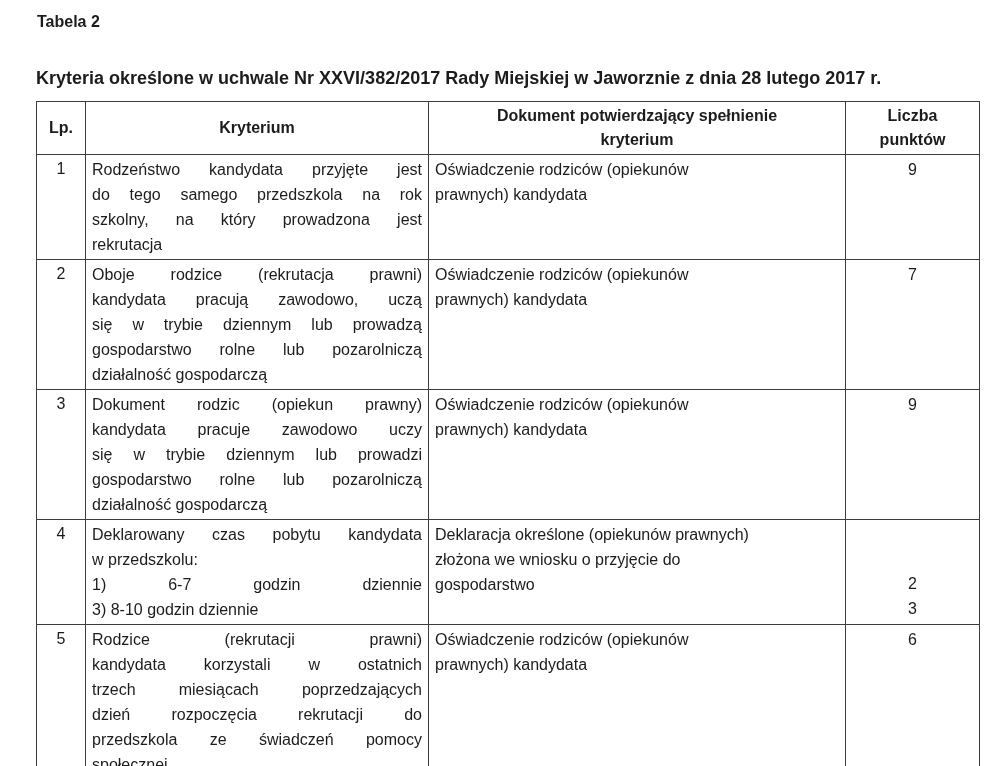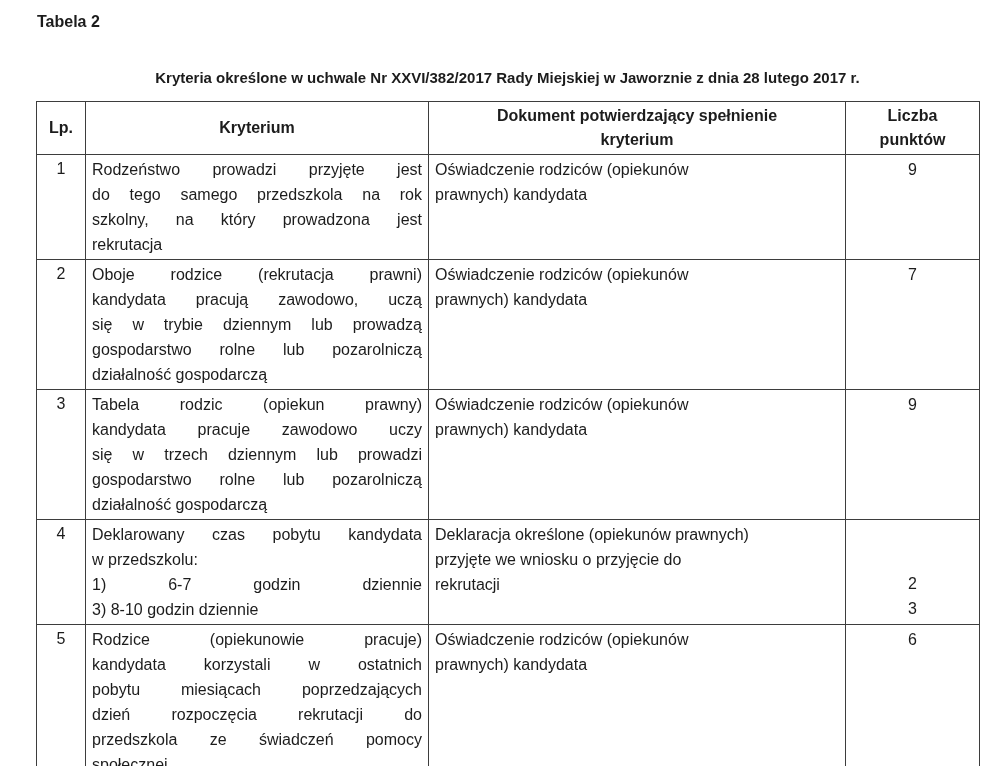--- a/index.html
+++ b/index.html
@@ -17,23 +17,23 @@
     background: #ffffff;
     overflow: hidden;
   }
   .caption {
     font-size: 16px;
     font-weight: bold;
     margin: 2px 0 0 1px;
     line-height: 20px;
   }
   .doc-title {
-    font-size: 15px;
+    font-size: 18px;
     font-weight: bold;
-    text-align: center;
+    text-align: left;
     width: 943px;
     margin: 36px 0 13px 0;
     line-height: 20px;
   }
   table.criteria {
     border-collapse: collapse;
     table-layout: fixed;
     width: 943px;
     font-size: 16px;
   }
@@ -101,21 +101,21 @@
         <th>Dokument potwierdzający spełnienie
 kryterium</th>
         <th>Liczba
 punktów</th>
       </tr>
     </thead>
     <tbody>
         <tr>
           <td class="lp">1</td>
           <td class="kryt">
-            <div class="ln j">Rodzeństwo prowadzi przyjęte jest</div>
+            <div class="ln j">Rodzeństwo kandydata przyjęte jest</div>
             <div class="ln j">do tego samego przedszkola na rok</div>
             <div class="ln j">szkolny, na który prowadzona jest</div>
             <div class="ln">rekrutacja</div>
           </td>
           <td class="dok">
             <div class="ln">Oświadczenie rodziców (opiekunów</div>
             <div class="ln">prawnych) kandydata</div>
           </td>
           <td class="pkt">
             <div>9</div>
@@ -134,23 +134,23 @@
             <div class="ln">Oświadczenie rodziców (opiekunów</div>
             <div class="ln">prawnych) kandydata</div>
           </td>
           <td class="pkt">
             <div>7</div>
           </td>
         </tr>
         <tr>
           <td class="lp">3</td>
           <td class="kryt">
-            <div class="ln j">Tabela rodzic (opiekun prawny)</div>
+            <div class="ln j">Dokument rodzic (opiekun prawny)</div>
             <div class="ln j">kandydata pracuje zawodowo uczy</div>
-            <div class="ln j">się w trzech dziennym lub prowadzi</div>
+            <div class="ln j">się w trybie dziennym lub prowadzi</div>
             <div class="ln j">gospodarstwo rolne lub pozarolniczą</div>
             <div class="ln">działalność gospodarczą</div>
           </td>
           <td class="dok">
             <div class="ln">Oświadczenie rodziców (opiekunów</div>
             <div class="ln">prawnych) kandydata</div>
           </td>
           <td class="pkt">
             <div>9</div>
           </td>
@@ -158,34 +158,34 @@
         <tr>
           <td class="lp">4</td>
           <td class="kryt">
             <div class="ln j">Deklarowany czas pobytu kandydata</div>
             <div class="ln">w przedszkolu:</div>
             <div class="ln j">1) 6-7 godzin dziennie</div>
             <div class="ln">3) 8-10 godzin dziennie</div>
           </td>
           <td class="dok">
             <div class="ln">Deklaracja określone (opiekunów prawnych)</div>
-            <div class="ln">przyjęte we wniosku o przyjęcie do</div>
-            <div class="ln">rekrutacji</div>
+            <div class="ln">złożona we wniosku o przyjęcie do</div>
+            <div class="ln">gospodarstwo</div>
           </td>
           <td class="pkt bottom">
             <div>2</div>
             <div>3</div>
           </td>
         </tr>
         <tr>
           <td class="lp">5</td>
           <td class="kryt">
-            <div class="ln j">Rodzice (opiekunowie pracuje)</div>
+            <div class="ln j">Rodzice (rekrutacji prawni)</div>
             <div class="ln j">kandydata korzystali w ostatnich</div>
-            <div class="ln j">pobytu miesiącach poprzedzających</div>
+            <div class="ln j">trzech miesiącach poprzedzających</div>
             <div class="ln j">dzień rozpoczęcia rekrutacji do</div>
             <div class="ln j">przedszkola ze świadczeń pomocy</div>
             <div class="ln">społecznej</div>
           </td>
           <td class="dok">
             <div class="ln">Oświadczenie rodziców (opiekunów</div>
             <div class="ln">prawnych) kandydata</div>
           </td>
           <td class="pkt">
             <div>6</div>

